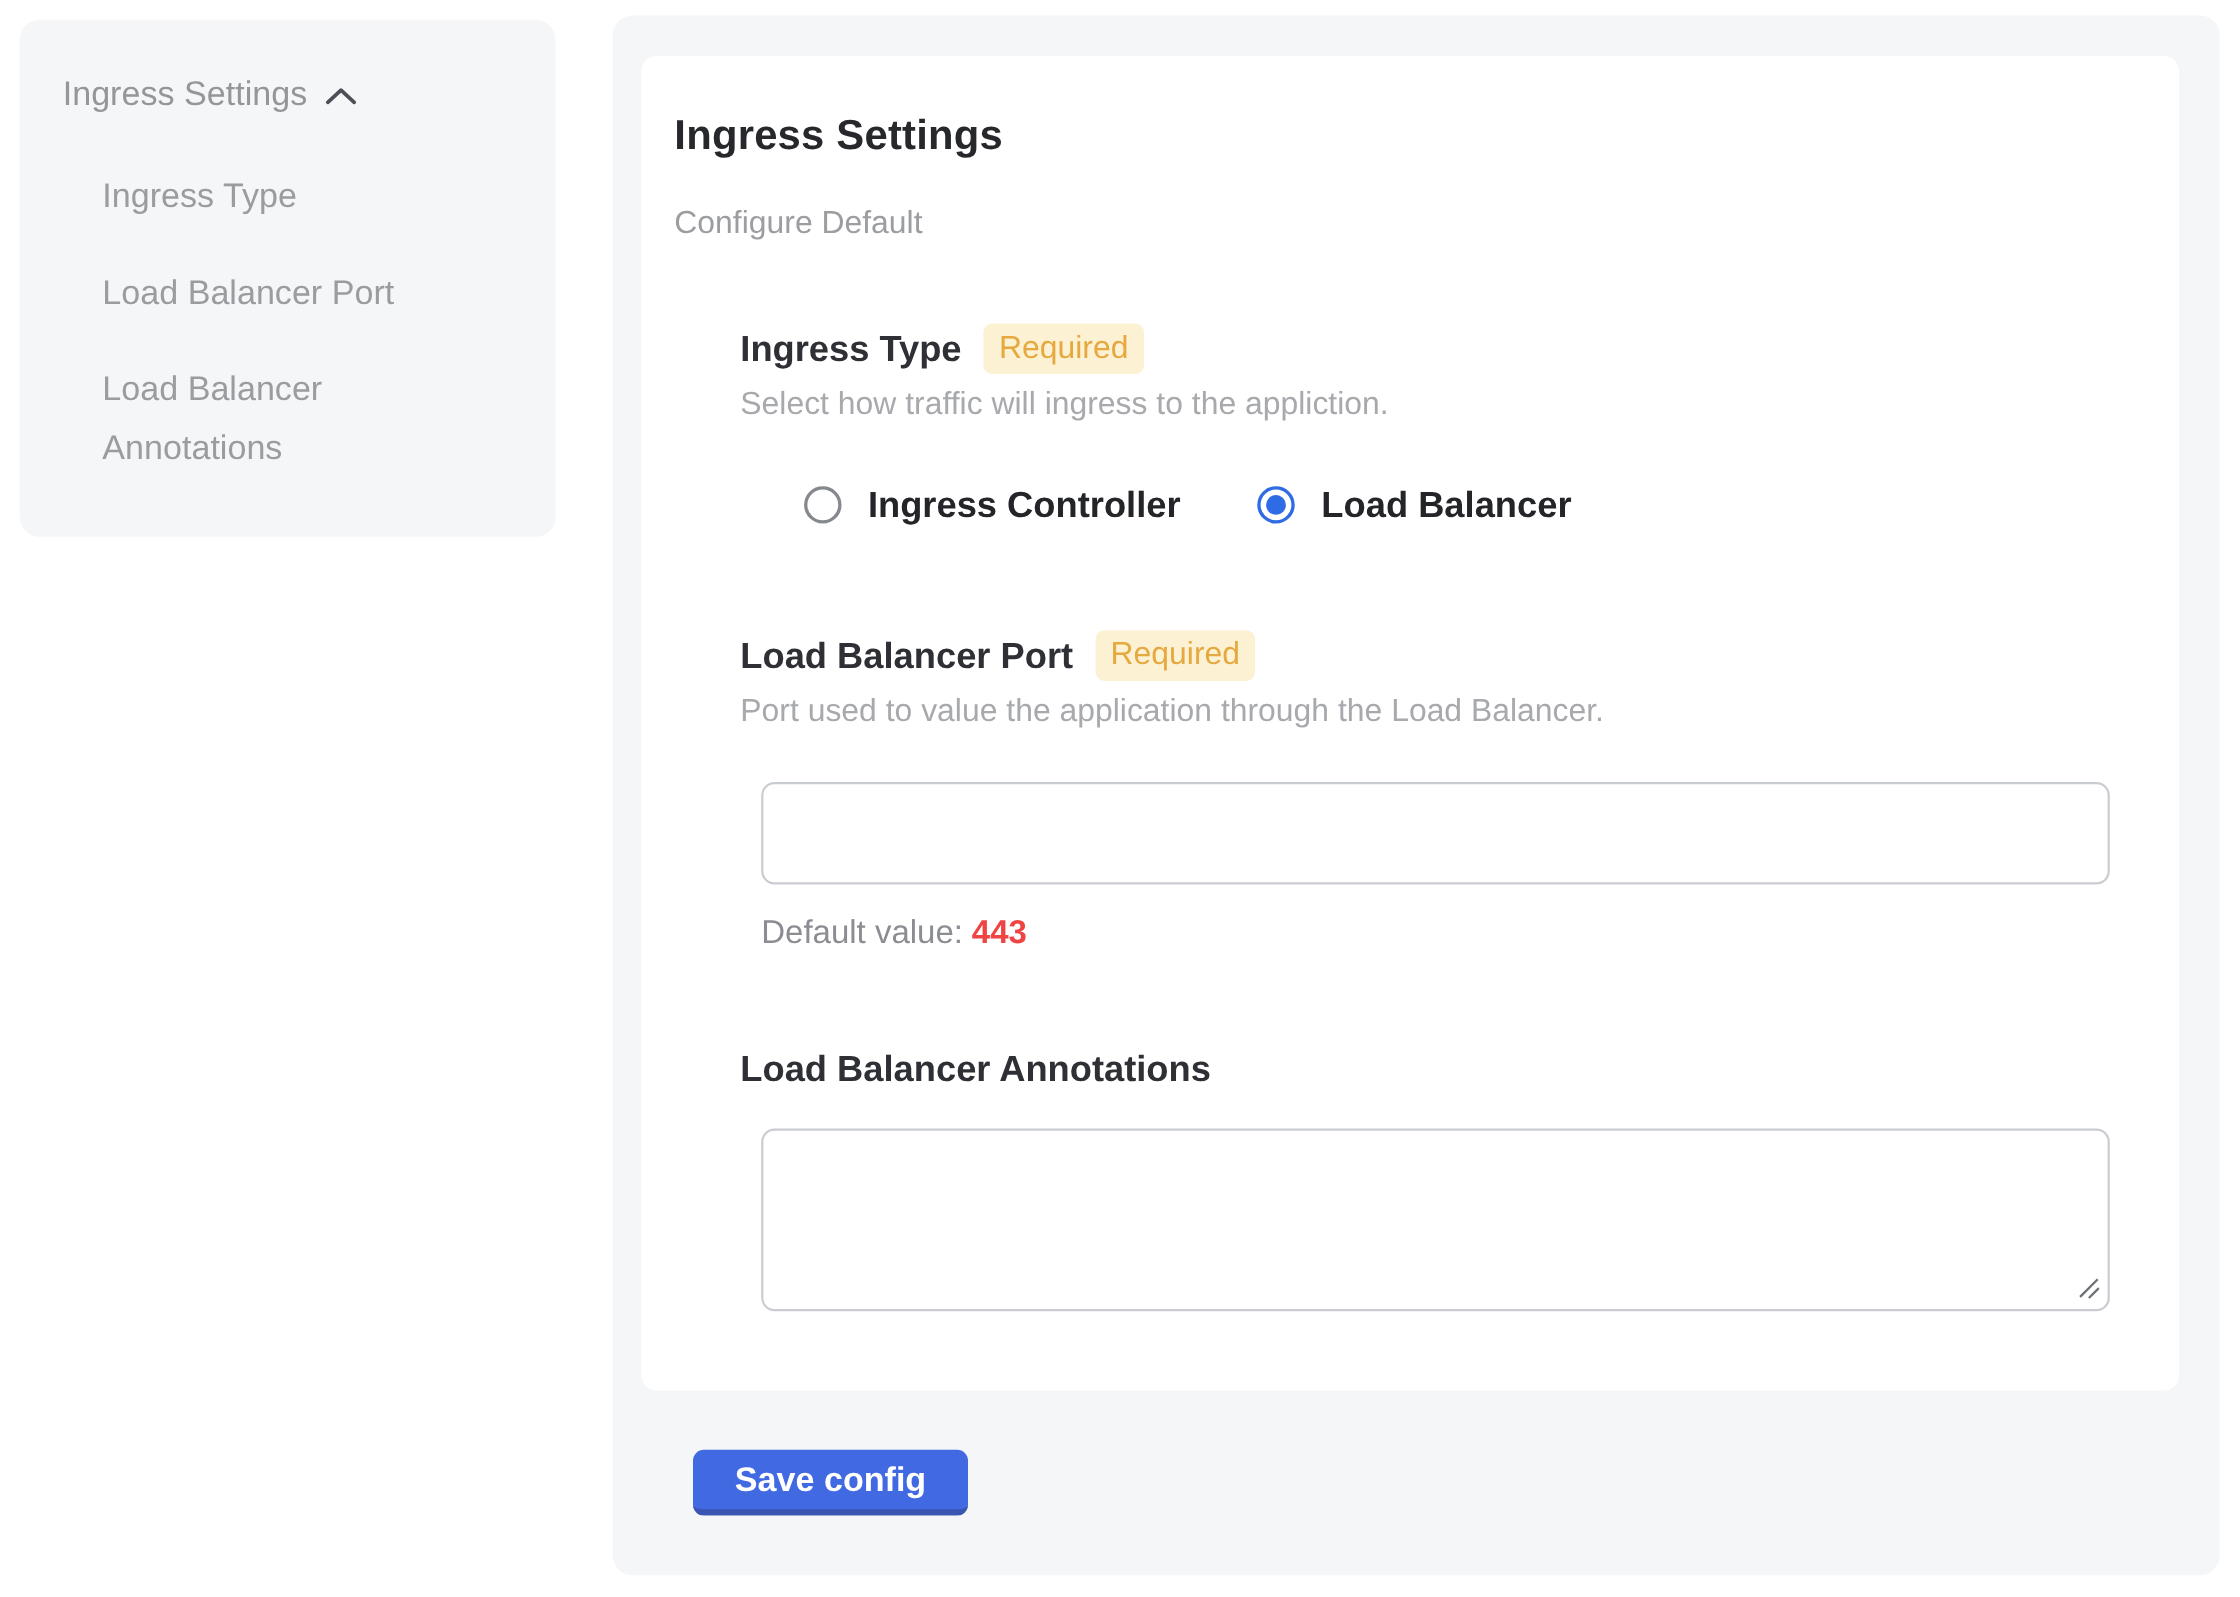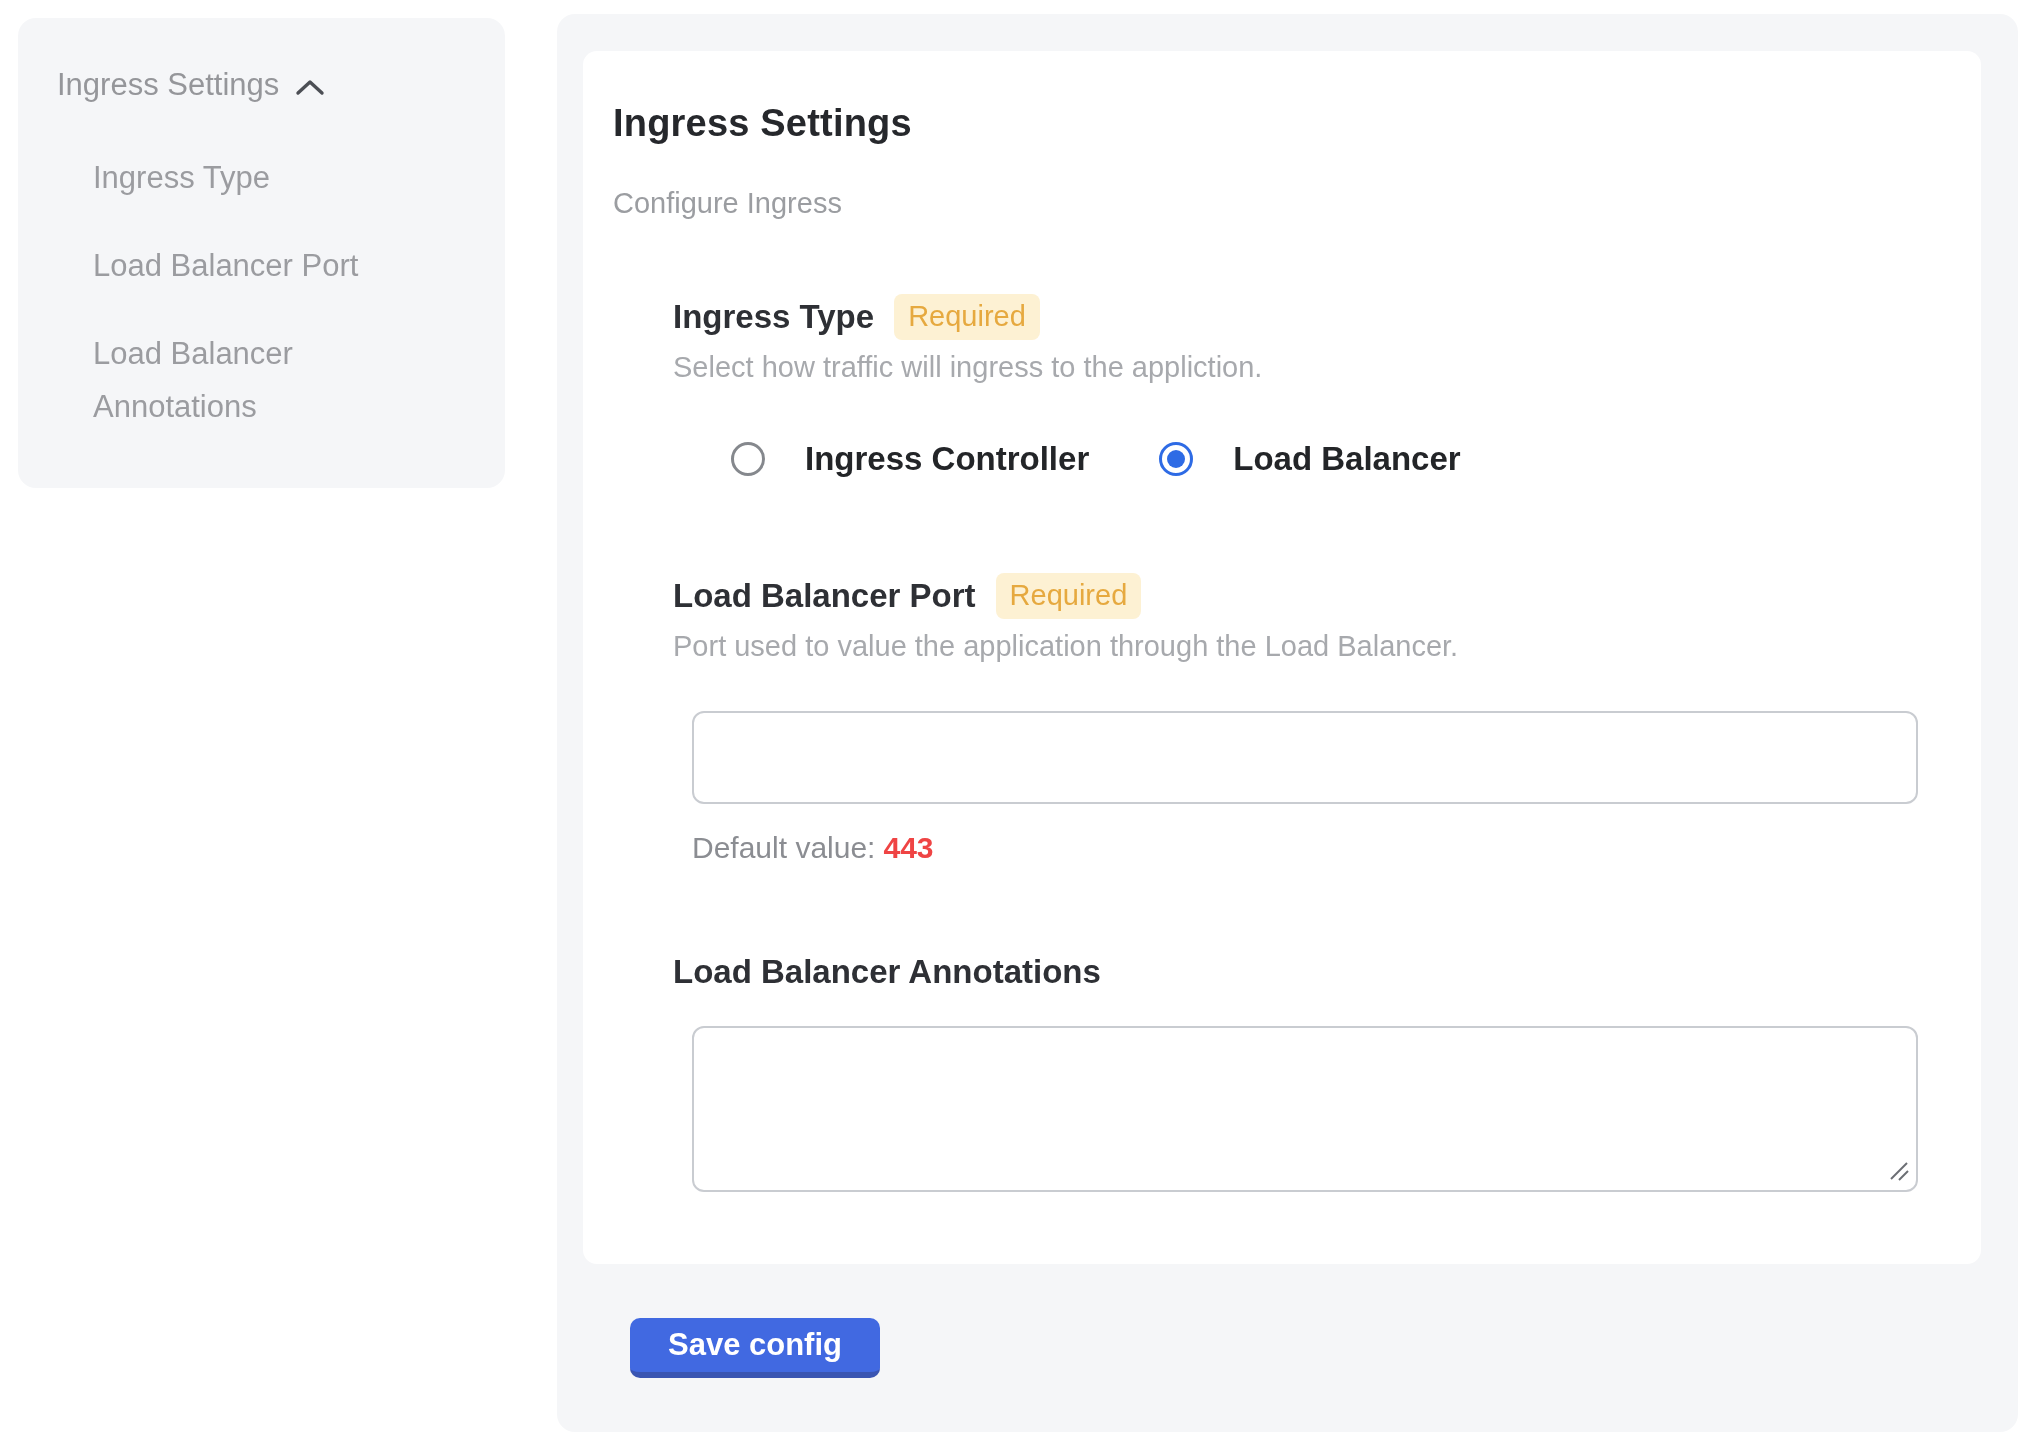--- a/index.html
+++ b/index.html
@@ -64,21 +64,21 @@
   .badge {
     background: #fdf1d3; color: #e6a93f;
     font-size: 29px; font-weight: 500;
     padding: 7px 14px; border-radius: 8px;
     line-height: 1.1;
   }
   .section-desc { margin-top: 11px; font-size: 29px; color: #a7a9ad; }
 
   
   .radio-row { margin-top: 56px; margin-left: 58px; display: flex; align-items: center; }
-  .radio-group { display: flex; align-items: center; cursor: pointer; gap: 16px; }
+  .radio-group { display: flex; align-items: center; cursor: pointer; }
   .radio-group + .radio-group { margin-left: 70px; }
   .radio-circle {
     width: 34px; height: 34px; border-radius: 50%;
     border: 3px solid #85888d; background: #fff;
     display: inline-flex; align-items: center; justify-content: center;
     flex: none;
   }
   .radio-circle.selected { border-color: #2e6be5; }
   .radio-dot { width: 18px; height: 18px; border-radius: 50%; background: #2e6be5; }
   .radio-label { margin-left: 24px; font-size: 33px; font-weight: 600; color: #232528; }
@@ -147,21 +147,21 @@
   <div class="sidebar-items">
     <div class="sidebar-item">Ingress Type</div>
     <div class="sidebar-item">Load Balancer Port</div>
     <div class="sidebar-item">Load Balancer Annotations</div>
   </div>
 </nav>
 
 <main class="panel">
   <section class="card">
     <h1 class="card-title">Ingress Settings</h1>
-    <div class="card-subtitle">Configure Ingress</div>
+    <div class="card-subtitle">Configure Default</div>
 
     <div class="section section--type">
       <div class="title-row">
         <span class="section-title">Ingress Type</span>
         <span class="badge">Required</span>
       </div>
       <div class="section-desc">Select how traffic will ingress to the appliction.</div>
 
       <div class="radio-row">
         <span class="radio-group">

